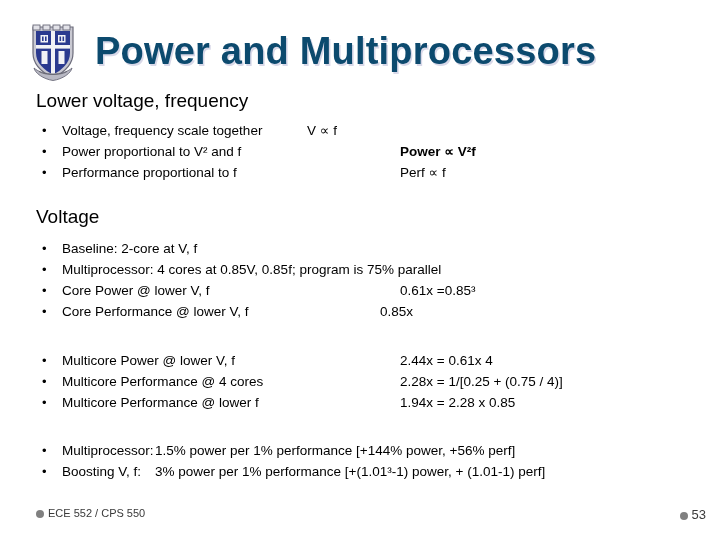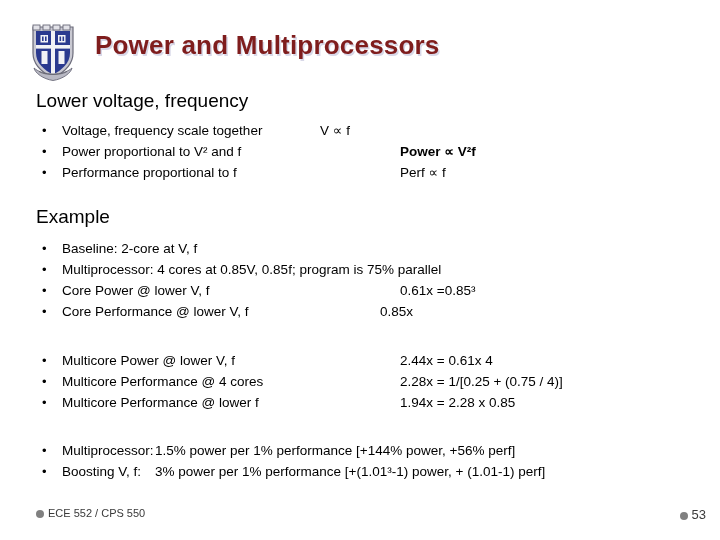--- a/index.html
+++ b/index.html
@@ -30,23 +30,23 @@
     left: 27px;
     top: 21px;
     width: 52px;
     height: 60px;
   }
 
   .slide-title {
     position: absolute;
     left: 95px;
     top: 30px;
-    font-size: 26px;
+    font-size: 38px;
     font-weight: bold;
-    color: #7f1d1d;
+    color: #0c4a6e;
     letter-spacing: 0.2px;
     white-space: nowrap;
     text-shadow: 1.5px 1.5px 0 #d8d8e8;
   }
 
   
   .slide-body {
     position: absolute;
     left: 0;
     top: 88px;
@@ -183,37 +183,37 @@
 
 <div class="slide-body">
 
   <div class="section-heading" style="top:2px;">Lower voltage, frequency</div>
 
   <div class="bullet-group" style="top:32px;">
 
     <div class="bullet-row">
       <span class="bullet-dot">•</span>
       <span class="bullet-text">Voltage, frequency scale together</span>
-      <span class="bullet-aux" style="left:284px;text-align:right;">V ∝  f</span>
+      <span class="bullet-aux" style="left:271px;text-align:right;">V ∝  f</span>
     </div>
 
     <div class="bullet-row">
       <span class="bullet-dot">•</span>
       <span class="bullet-text">Power proportional to V² and f</span>
       <span class="bullet-aux" style="left:364px;font-weight:bold;">Power  ∝ V²f</span>
     </div>
 
     <div class="bullet-row">
       <span class="bullet-dot">•</span>
       <span class="bullet-text">Performance proportional to f</span>
       <span class="bullet-aux" style="left:364px;">Perf ∝ f</span>
     </div>
   </div>
 
-  <div class="section-heading" style="top:118px;">Example</div>
+  <div class="section-heading" style="top:118px;">Voltage</div>
 
   <div class="bullet-group" style="top:150px;">
 
     <div class="bullet-row">
       <span class="bullet-dot">•</span>
       <span class="bullet-text">Baseline: 2-core at V, f</span>
       <span class="bullet-aux" style="left:364px;"></span>
     </div>
 
     <div class="bullet-row">

